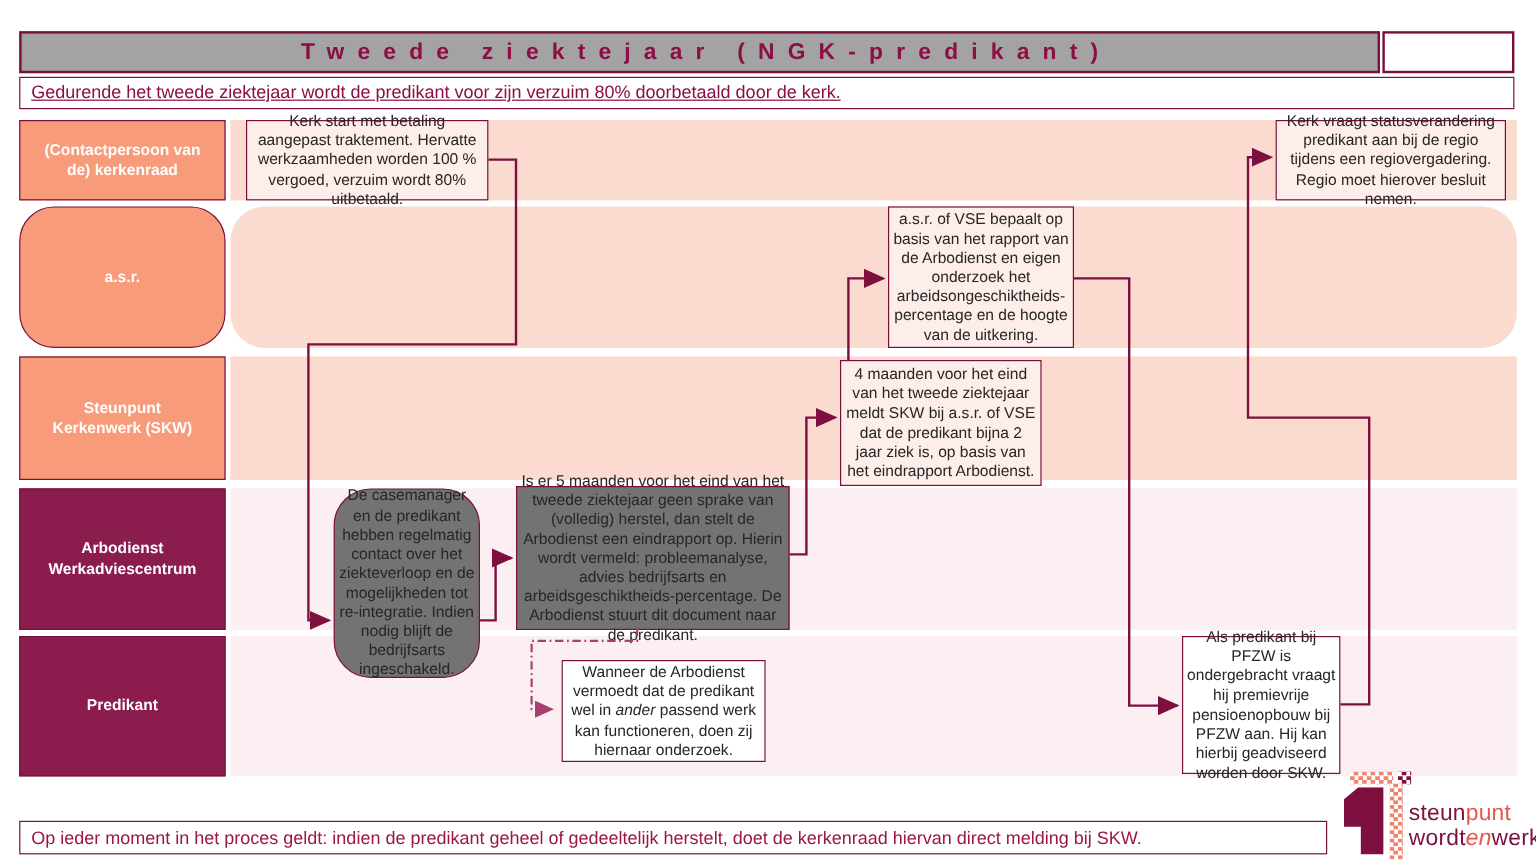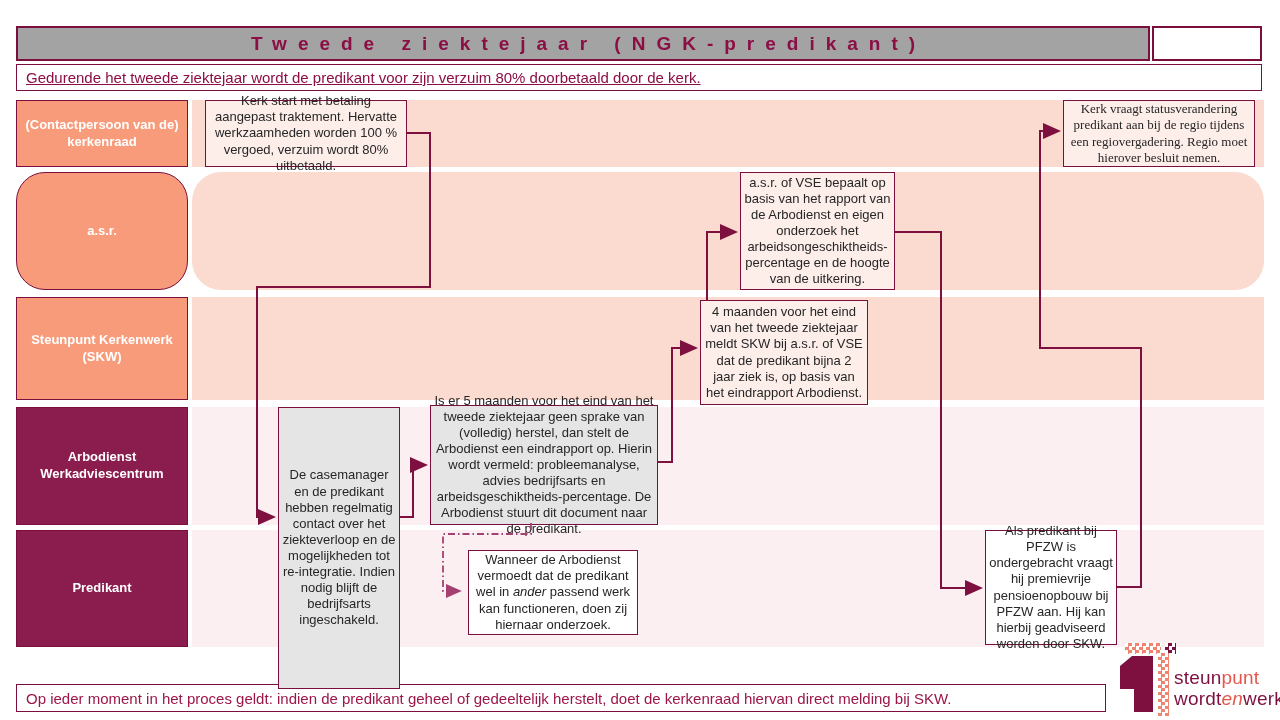--- a/index.html
+++ b/index.html
@@ -24,46 +24,46 @@
   .subtitle-box {
     position:absolute; left:16px; top:64px; width:1246px; height:27px;
     border:1.5px solid #7a0f3d; box-sizing:border-box; background:#ffffff;
     display:flex; align-items:center; padding-left:9px; color:#8b0e45; font-size:15px;text-decoration:underline;
   }
   
   .lane-label {
     position:absolute; left:16px; width:172px; box-sizing:border-box;
     border:1.5px solid #7a0f3d; display:flex; align-items:center; justify-content:center;
     text-align:center; color:#ffffff; font-weight:bold; font-size:13px; line-height:1.3;
-    padding:8px; z-index:2;
+    padding:20px; z-index:2;
   }
   .lane-salmon { background:#f89b7a; }
   .lane-dark   { background:#8b1c4e; }
   .lane-strip  { position:absolute; left:192px; width:1072px; z-index:0; }
   .strip-pink  { background:#fbdbcf; }
   .strip-light { background:#fceff2; }
   .r1 { top:100px; height:67px; }
   .r2 { top:172px; height:118px;border-radius:29px; }
   .r3 { top:297px; height:103px; }
   .r4 { top:407px; height:118px; }
   .r5 { top:530px; height:117px; }
   
   .fbox {
     position:absolute; box-sizing:border-box; border:1.5px solid #7a0f3d;
     display:flex; align-items:center; justify-content:center; text-align:center;
     font-size:13px; line-height:1.24; color:#262626; padding:3px 3px; z-index:2;
   }
   .fill-pink  { background:#fdeeea; }
-  .fill-faint { background:#e5e5e5; }
+  .fill-faint { background:#737373; }
   .fill-white { background:#ffffff; }
   .b-kerk-start   { left:205px;  top:100px; width:202px; height:67px;  }
-  .b-kerk-vraagt  { left:1063px; top:100px; width:192px; height:67px;font-family:Liberation Serif, serif;  }
+  .b-kerk-vraagt  { left:1063px; top:100px; width:192px; height:67px;  }
   .b-asr-vse      { left:740px;  top:172px; width:155px; height:118px; }
   .b-vier-maanden { left:700px;  top:300px; width:168px; height:105px; }
-  .b-casemanager  { left:278px;  top:407px; width:122px; height:282px; }
+  .b-casemanager  { left:278px;  top:407px; width:122px; height:158px;border-radius:31px; }
   .b-is-er        { left:430px;  top:405px; width:228px; height:120px; }
   .b-wanneer      { left:468px;  top:550px; width:170px; height:85px;  }
   .b-pfzw         { left:985px;  top:530px; width:132px; height:115px; }
   .italic { font-style:italic; }
   
   .wires { position:absolute; left:0; top:0; width:1280px; height:720px; z-index:3; pointer-events:none; }
   
   .footer-box {
     position:absolute; left:16px; top:684px; width:1090px; height:28px;
     border:1.5px solid #7a0f3d; box-sizing:border-box; background:#ffffff;

